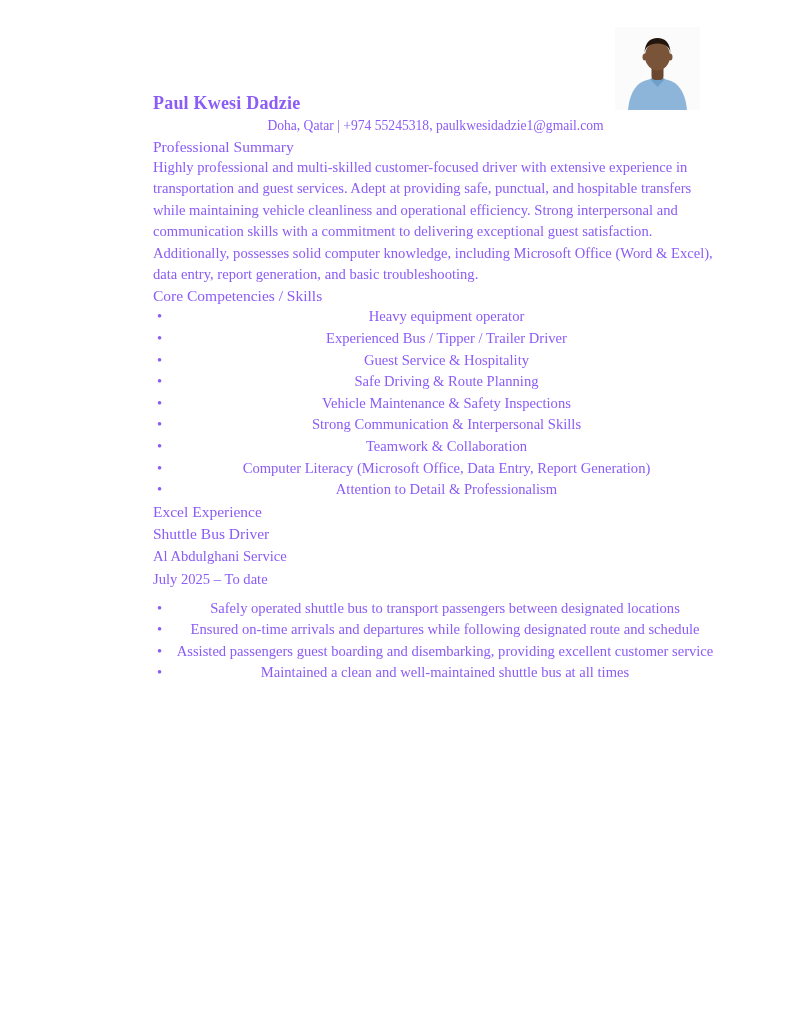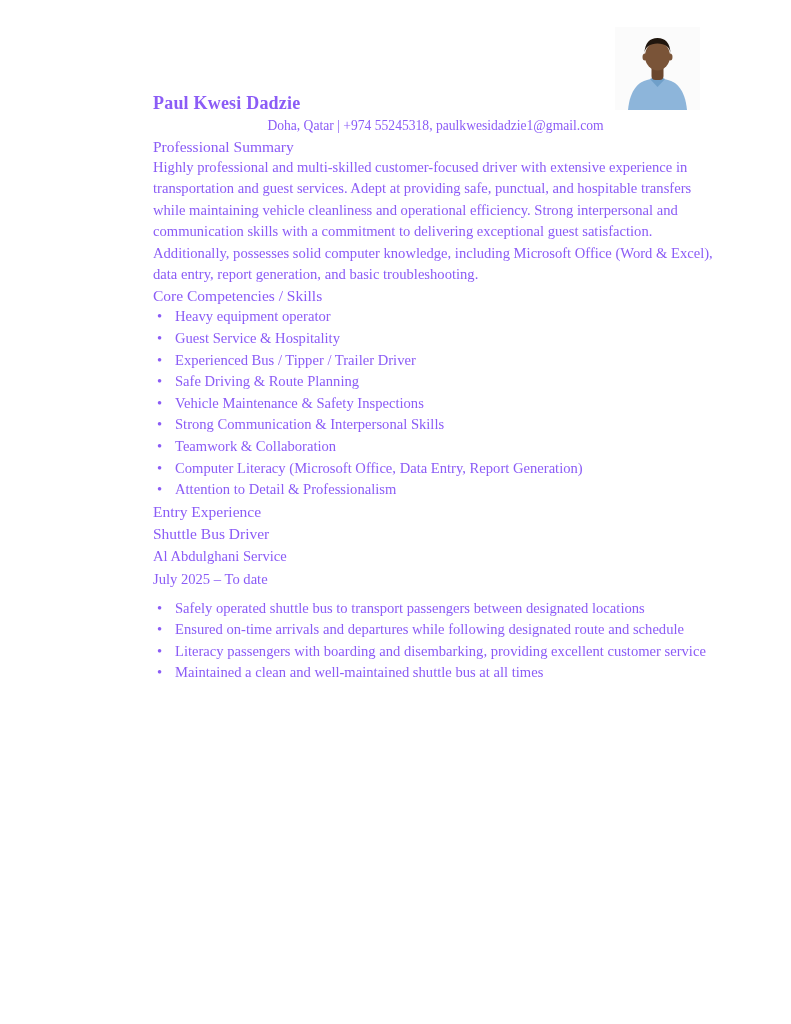--- a/index.html
+++ b/index.html
@@ -63,21 +63,21 @@
     display: flex;
     font-size: 14.6px;
     line-height: 21.6px;
   }
   ul.bullets .bullet {
     flex: none;
     width: 22px;
     padding-left: 4px;
   }
   ul.bullets .bullet::before { content: "\2022"; }
-  ul.bullets .li-text { flex: 1; }
+  ul.bullets .li-text { flex: 1; text-align: center; }
   .experience-heading { margin-top: 41px; }
   h3.job-title {
     margin: 0;
     font-size: 15.5px;
     line-height: 23px;
     font-weight: normal;
   }
   .company, .dates {
     font-size: 14.6px;
     line-height: 23px;
@@ -114,26 +114,26 @@
     <h2 class="section-heading skills-heading">Core Competencies / Skills</h2>
     <ul class="bullets">
 
         <li>
           <span class="bullet"></span>
           <span class="li-text">Heavy equipment operator</span>
         </li>
 
         <li>
           <span class="bullet"></span>
-          <span class="li-text">Guest Service &amp; Hospitality</span>
+          <span class="li-text">Experienced Bus / Tipper / Trailer Driver</span>
         </li>
 
         <li>
           <span class="bullet"></span>
-          <span class="li-text">Experienced Bus / Tipper / Trailer Driver</span>
+          <span class="li-text">Guest Service &amp; Hospitality</span>
         </li>
 
         <li>
           <span class="bullet"></span>
           <span class="li-text">Safe Driving &amp; Route Planning</span>
         </li>
 
         <li>
           <span class="bullet"></span>
           <span class="li-text">Vehicle Maintenance &amp; Safety Inspections</span>
@@ -153,40 +153,40 @@
           <span class="bullet"></span>
           <span class="li-text">Computer Literacy (Microsoft Office, Data Entry, Report Generation)</span>
         </li>
 
         <li>
           <span class="bullet"></span>
           <span class="li-text">Attention to Detail &amp; Professionalism</span>
         </li>
       </ul>
 
-    <h2 class="section-heading experience-heading">Entry Experience</h2>
+    <h2 class="section-heading experience-heading">Excel Experience</h2>
     <h3 class="job-title">Shuttle Bus Driver</h3>
     <div class="company">Al Abdulghani Service</div>
     <div class="dates">July 2025 – To date</div>
 
     <ul class="bullets duties">
 
         <li>
           <span class="bullet"></span>
           <span class="li-text">Safely operated shuttle bus to transport passengers between designated locations</span>
         </li>
 
         <li>
           <span class="bullet"></span>
           <span class="li-text">Ensured on-time arrivals and departures while following designated route and schedule</span>
         </li>
 
         <li>
           <span class="bullet"></span>
-          <span class="li-text">Literacy passengers with boarding and disembarking, providing excellent customer service</span>
+          <span class="li-text">Assisted passengers guest boarding and disembarking, providing excellent customer service</span>
         </li>
 
         <li>
           <span class="bullet"></span>
           <span class="li-text">Maintained a clean and well-maintained shuttle bus at all times</span>
         </li>
 
       </ul>
 
   </div>

